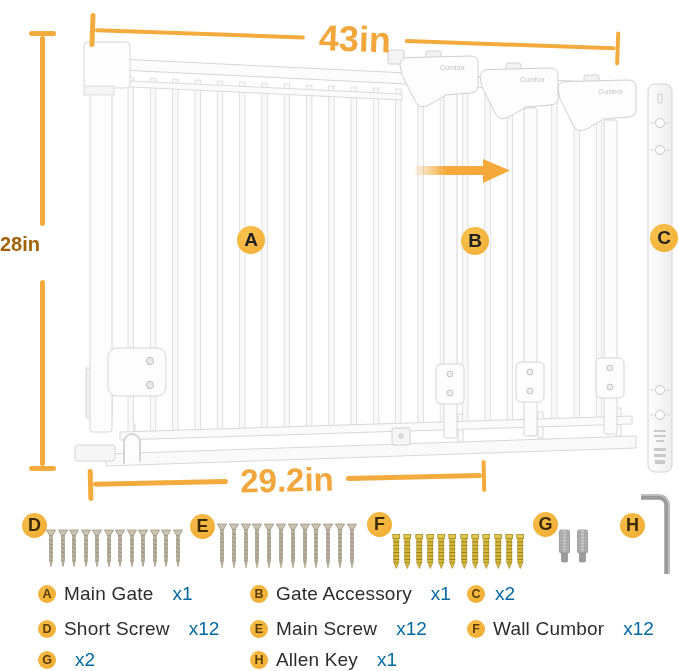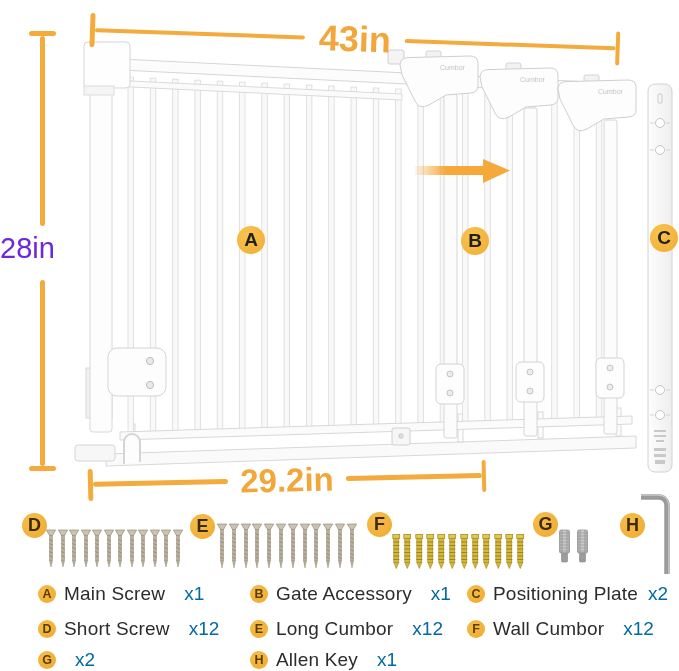--- a/index.html
+++ b/index.html
@@ -15,21 +15,21 @@
   .dim-h .tick{width:4.5px;}
   .dim-label{font-weight:bold;color:#F2A73C;white-space:nowrap;line-height:1;}
   #dim-top{left:90px;top:12px;width:530px;transform:rotate(2deg);transform-origin:left center;}
   #dim-top .tick{height:34px;}
   #dim-top .dim-label{font-size:36px;padding:0 14px;}
   #dim-bottom{left:88px;top:468px;width:398px;transform:rotate(-1.3deg);transform-origin:left center;}
   #dim-bottom .tick{height:32px;}
   #dim-bottom .dim-label{font-size:33px;padding:0 12px;}
   .vtick{position:absolute;width:27px;height:4.5px;background:#F4AB3E;border-radius:3px;}
   .vline{position:absolute;width:4.5px;background:#F4AB3E;border-radius:3px;}
-  #dim-left-label{position:absolute;left:0px;top:234px;width:66px;font-size:29px;font-weight:normal;color:#6d28d9;line-height:1;}
+  #dim-left-label{position:absolute;left:0px;top:234px;width:66px;font-size:20px;font-weight:bold;color:#a16207;line-height:1;}
   
   .callout{
     position:absolute;width:28px;height:28px;border-radius:50%;
     background:radial-gradient(circle at 35% 30%, #F8C34F, #F2AC33);
     display:flex;align-items:center;justify-content:center;
     font-size:19px;font-weight:600;color:#212121;
   }
   
   .part-badge{
     position:absolute;width:25px;height:25px;border-radius:50%;
@@ -482,41 +482,40 @@
   <div class="part-badge" style="left:620px;top:513px;">H</div>
   <div class="part-items" id="items-h">
       <svg width="34" height="84" viewBox="0 0 34 84">
         <path d="M29,82 V13 a8,8 0 0 0 -8,-8 H3" stroke="#9b9b9b" stroke-width="5.5" fill="none"></path>
         <path d="M30.8,82 V13 a10,10 0 0 0 -9.8,-9.8 H3" stroke="#c9c9c9" stroke-width="1.2" fill="none"></path>
       </svg>
     </div>
 
   <div class="legend-item lcol1 lrow1">
     <span class="legend-badge">A</span>
-    <span class="legend-label">Main Screw</span>
+    <span class="legend-label">Main Gate</span>
     <span class="legend-count">x1</span>
   </div>
   <div class="legend-item lcol2 lrow1">
     <span class="legend-badge">B</span>
     <span class="legend-label">Gate Accessory</span>
     <span class="legend-count">x1</span>
   </div>
   <div class="legend-item lcol3 lrow1">
     <span class="legend-badge">C</span>
-    <span class="legend-label">Positioning Plate</span>
     <span class="legend-count" style="margin-left:2px;">x2</span>
   </div>
   <div class="legend-item lcol1 lrow2">
     <span class="legend-badge">D</span>
     <span class="legend-label">Short Screw</span>
     <span class="legend-count">x12</span>
   </div>
   <div class="legend-item lcol2 lrow2">
     <span class="legend-badge">E</span>
-    <span class="legend-label">Long Cumbor</span>
+    <span class="legend-label">Main Screw</span>
     <span class="legend-count">x12</span>
   </div>
   <div class="legend-item lcol3 lrow2">
     <span class="legend-badge">F</span>
     <span class="legend-label">Wall Cumbor</span>
     <span class="legend-count">x12</span>
   </div>
   <div class="legend-item lcol1 lrow3">
     <span class="legend-badge">G</span>
     <span class="legend-count">x2</span>

